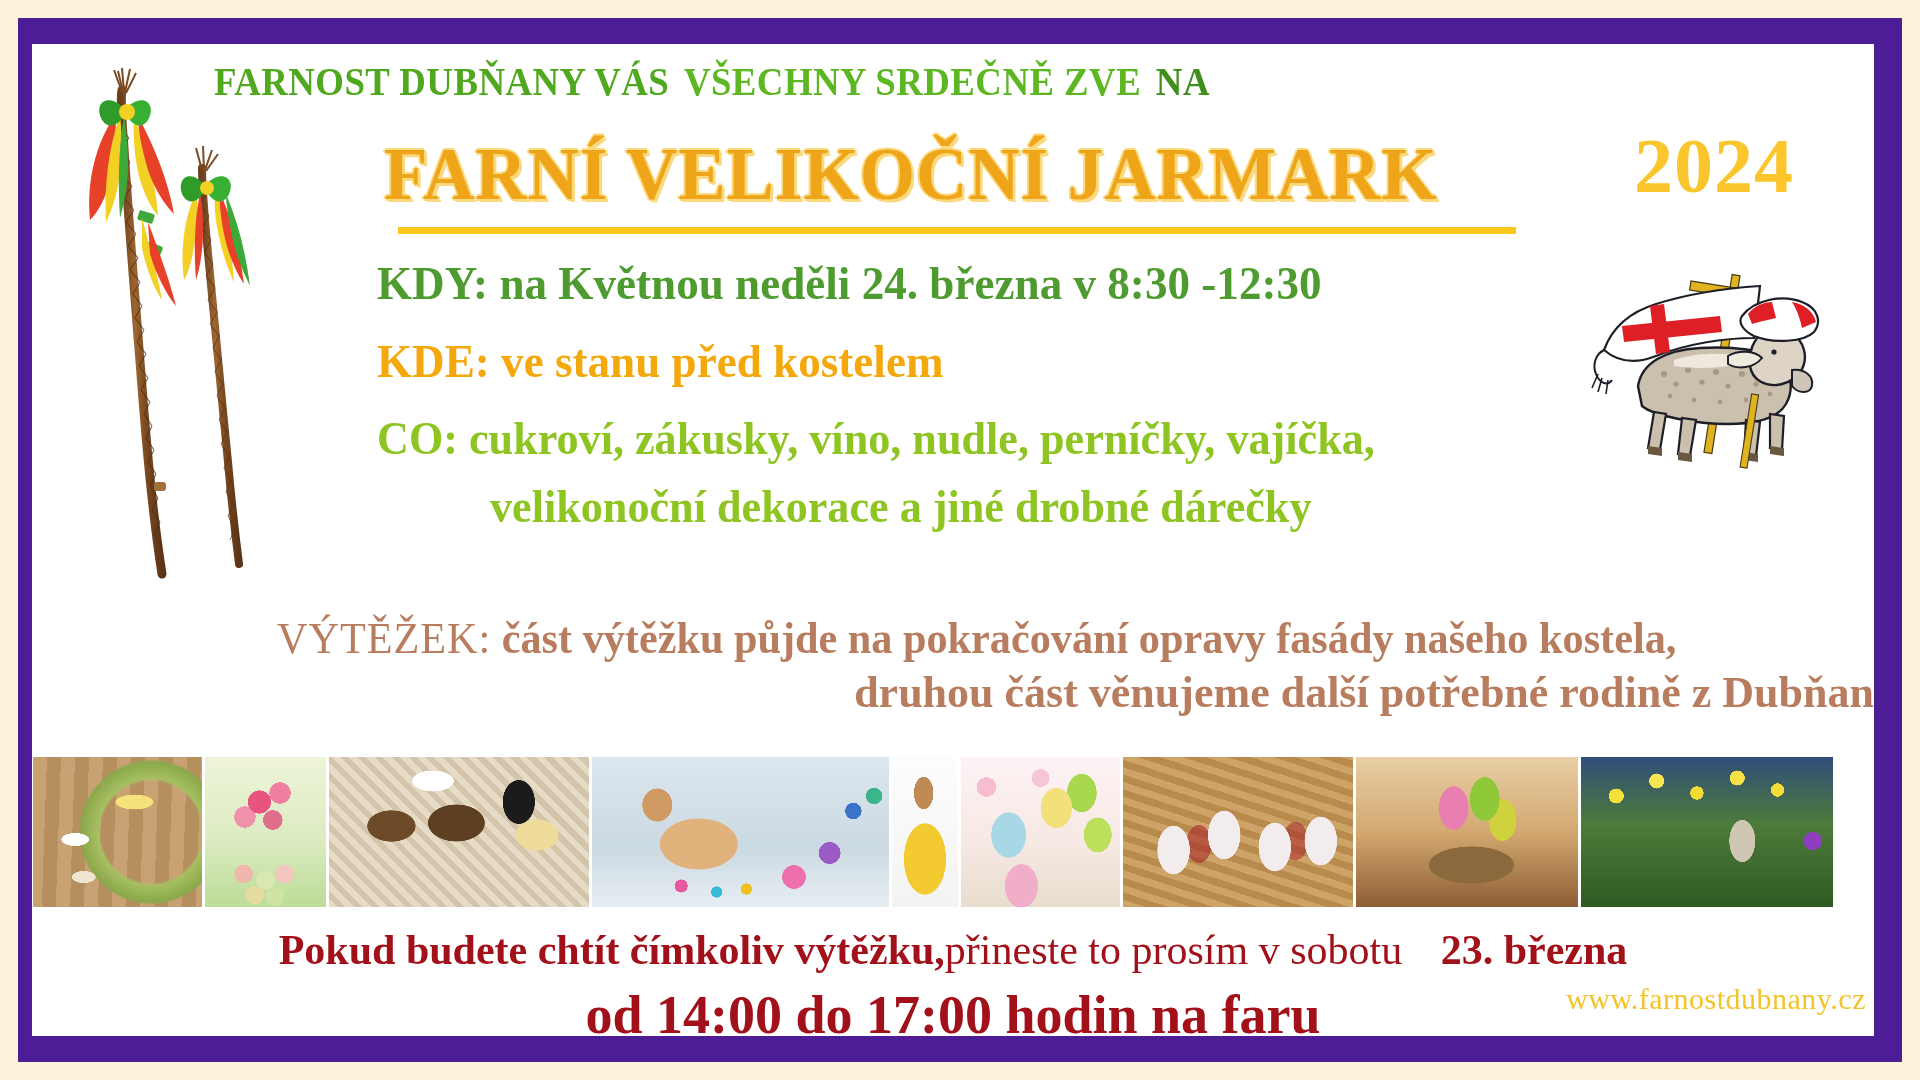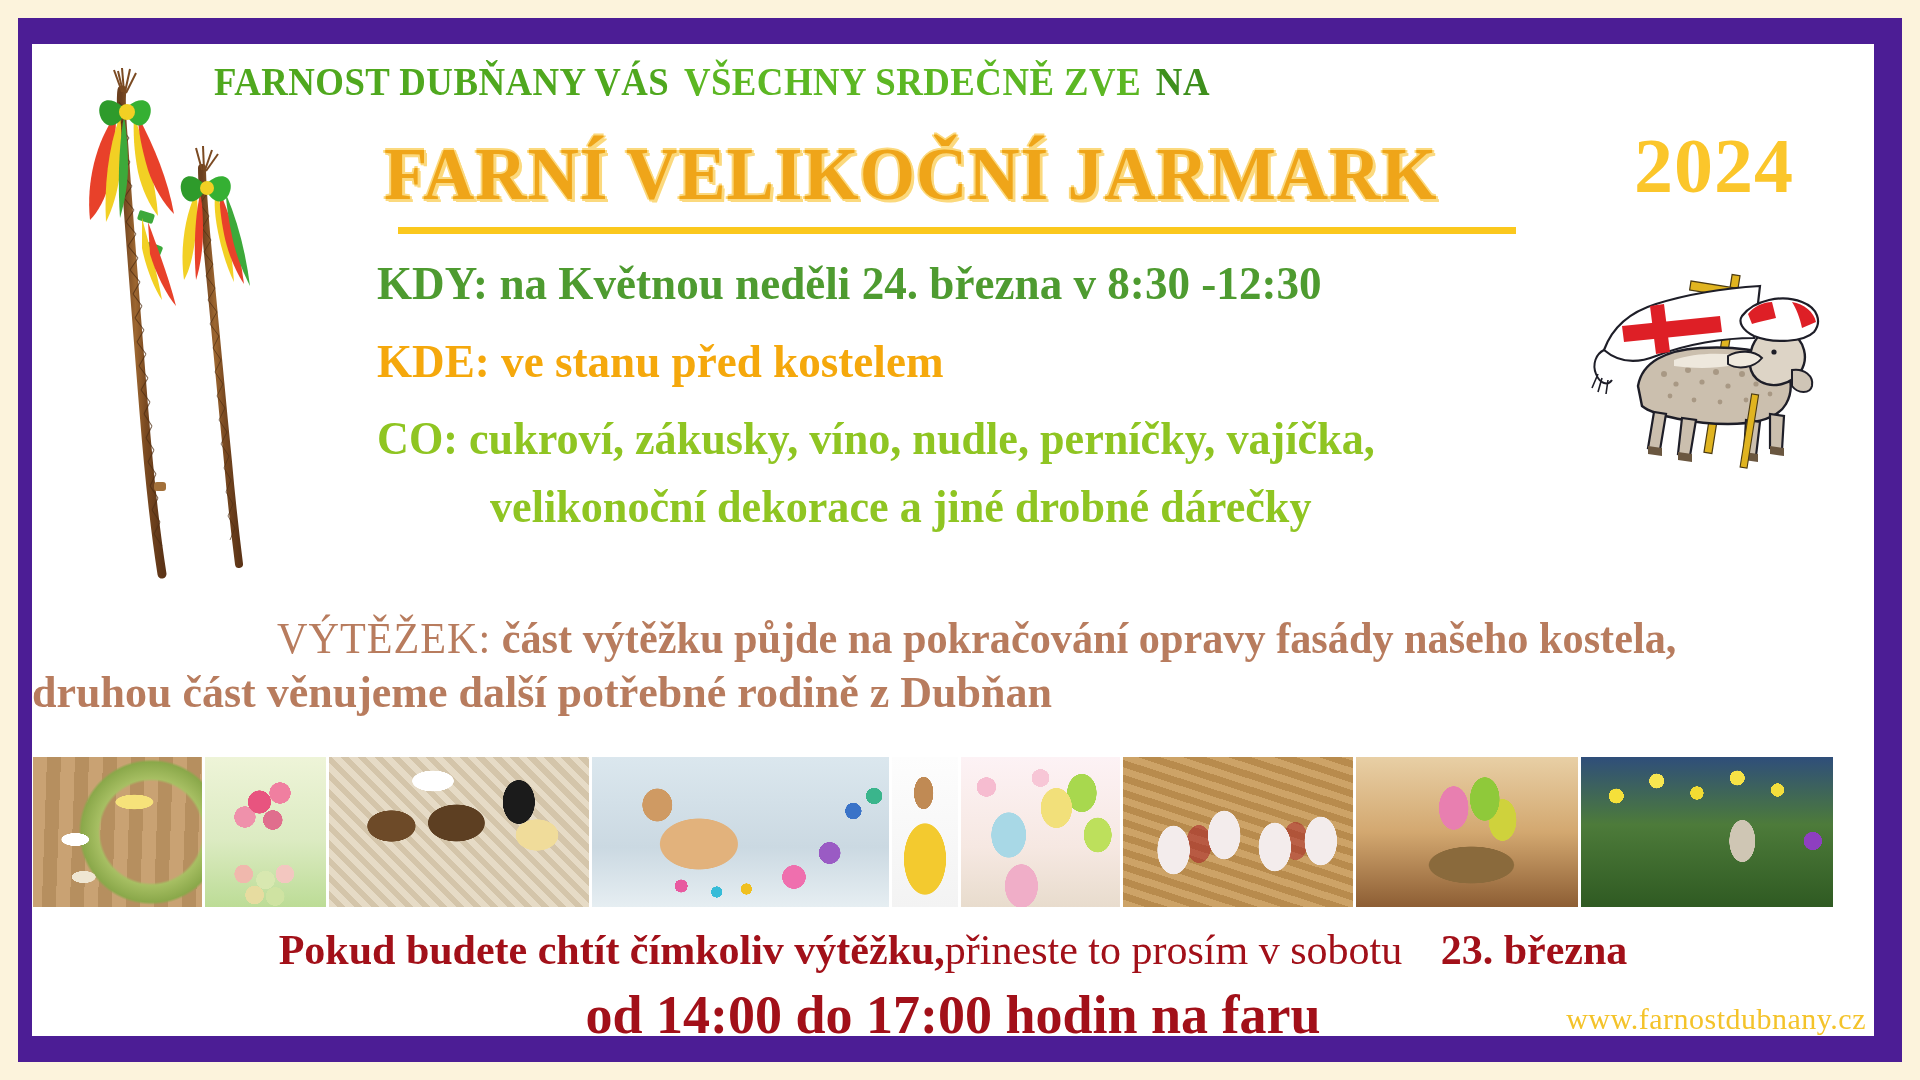--- a/index.html
+++ b/index.html
@@ -89,21 +89,21 @@
 
   
   #vytezek1{
     left:245px; top:573px;
     font-size:44px; font-weight:700; color:#B87C5E;
     white-space:nowrap; line-height:1;
     transform:scaleX(.96); transform-origin:left top;
   }
   #vytezek1 .lbl{ font-weight:400; letter-spacing:1px; }
   #vytezek2{
-    left:0; right:0; top:627px; text-align:left;
+    left:0; right:0; top:627px; text-align:right;
     font-size:44px; font-weight:700; color:#B87C5E;
     line-height:1;
   }
 
   
   #photo-strip{
     position:absolute; left:1px; top:713px;
     width:1800px; height:150px;
     display:flex; gap:3px; overflow:hidden;
   }
@@ -219,21 +219,21 @@
     font-size:42px; line-height:1.06; white-space:nowrap;
   }
   #bot-l1 .b{ font-weight:700; }
   #bot-l1 .n{ font-weight:400; }
   #bot-l1 .big{ font-weight:700;margin-left:28px; }
   #bot-l2{ font-size:54px; line-height:1.2; margin-top:10px; }
   #bot-l2 .b{ font-weight:700; }
 
   
   #site-url{
-    position:absolute; right:8px; bottom:0;
+    position:absolute; right:8px; bottom:20px;
     font-size:30px; color:#F4C32A; letter-spacing:.5px;
   }
 
   
   #pomlazka{ position:absolute; left:18px; top:18px; width:230px; height:540px; }
 
   
   #agnus{ position:absolute; right:6px; top:190px; width:290px; height:250px; }
 </style>
 </head>

